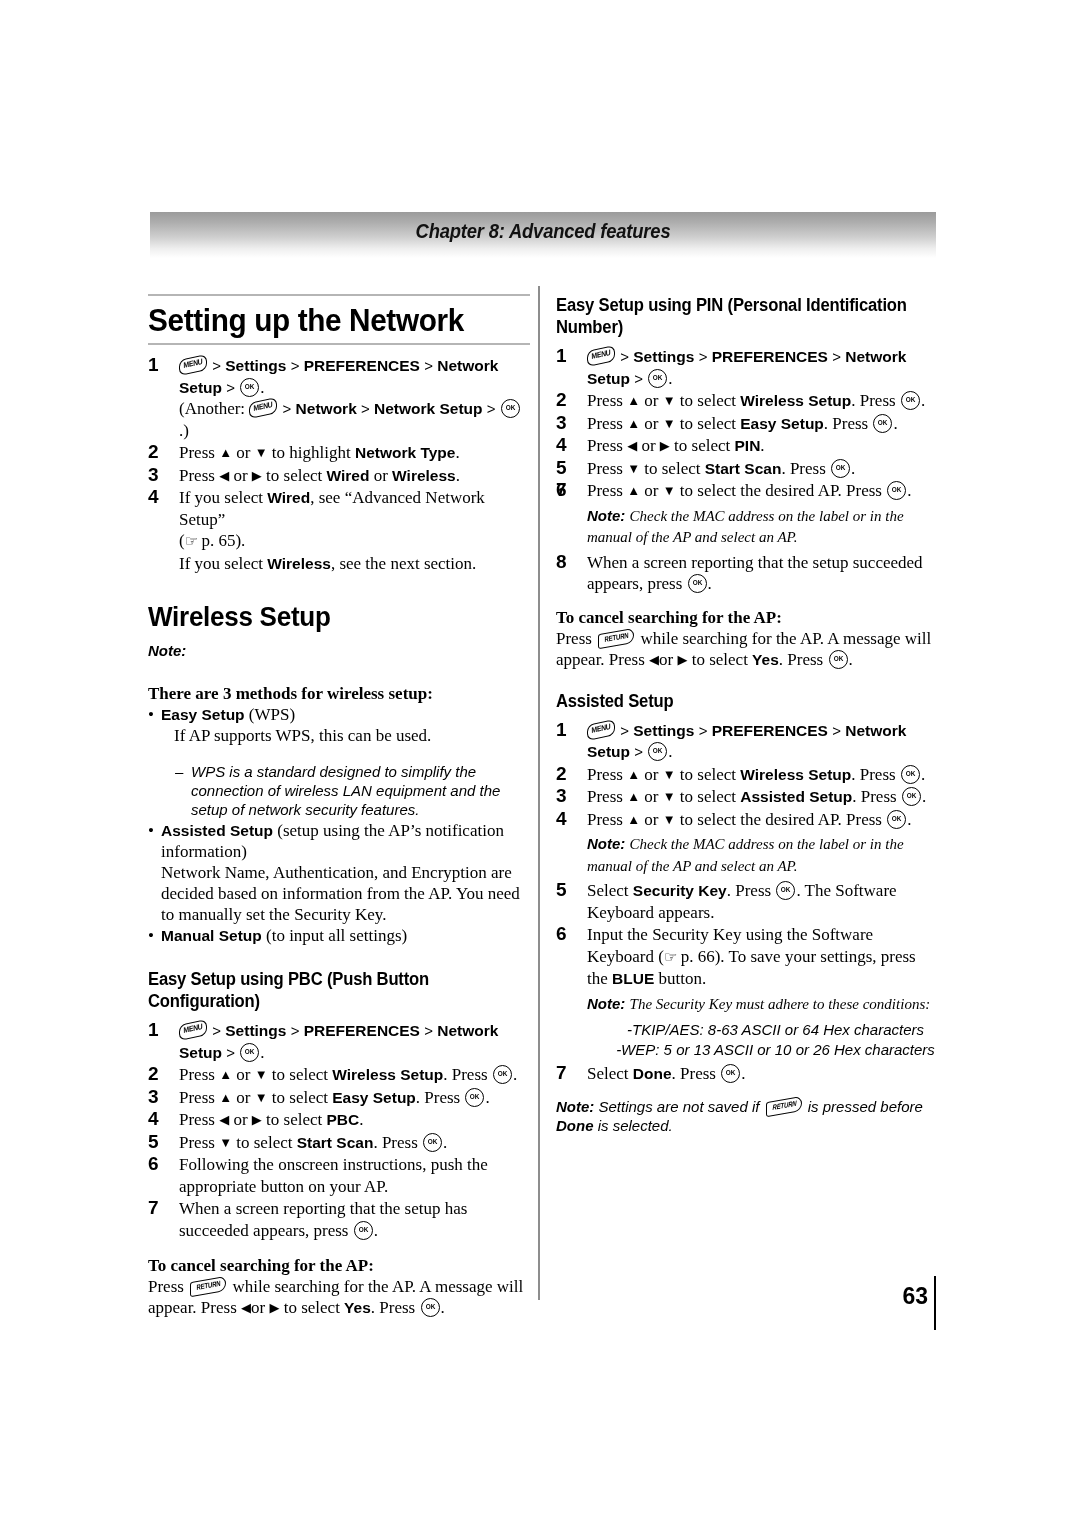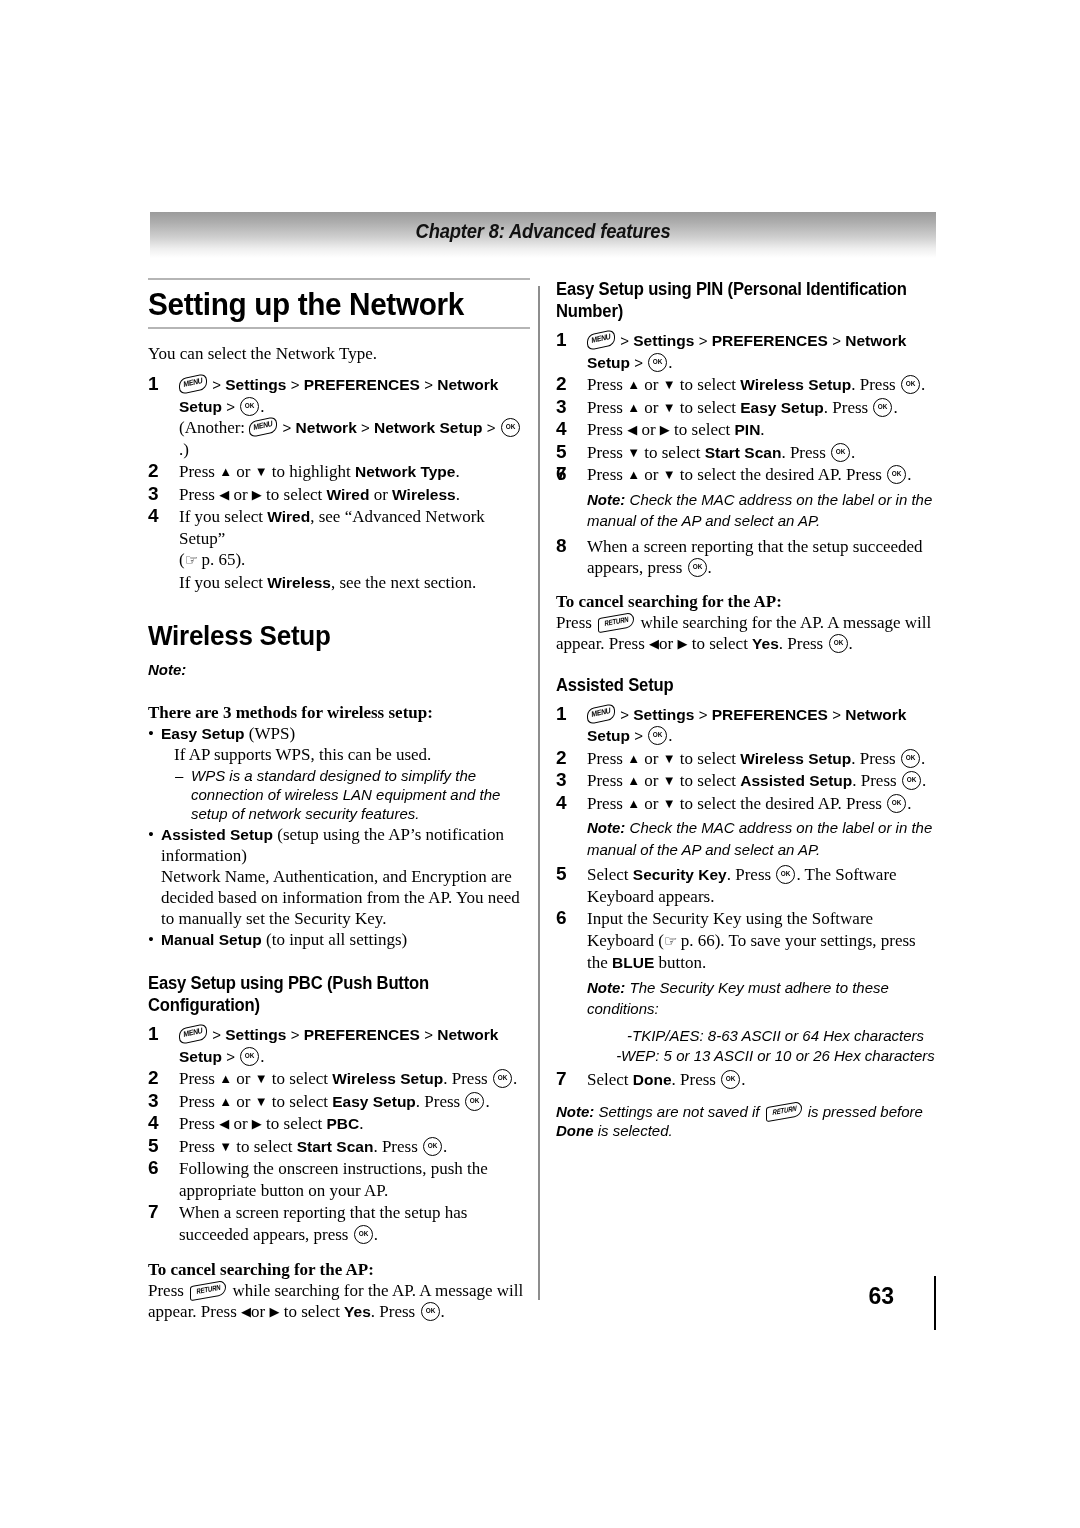--- a/index.html
+++ b/index.html
@@ -43,21 +43,21 @@
     font-style: italic;
     font-size: 20px;
     letter-spacing: -0.2px;
     transform: scaleX(0.92);
     color: #111;
   }
 
   
   .col {
     position: absolute;
-    top: 278px;
+    top: 294px;
   }
   #col-left  { left: 148px; width: 382px; }
   #col-right { left: 556px; width: 382px; }
 
   #col-divider {
     position: absolute;
     left: 538px;
     top: 286px;
     width: 2px;
     height: 1014px;
@@ -149,21 +149,21 @@
   }
 
   
   .note-head {
     font-family: "Liberation Sans", sans-serif;
     font-weight: bold;
     font-style: italic;
     font-size: 15px;
   }
   .note-body {
-    font-family: Liberation Sans, sans-serif;
+    font-family: Liberation Serif, serif;
     font-style: italic;
     font-size: 15px;
     line-height: 19px;
   }
   p.note-para {
     font-family: "Liberation Sans", sans-serif;
     font-style: italic;
     font-size: 15px;
     line-height: 19px;
     margin: 4px 0;
@@ -199,21 +199,21 @@
     font-size: 15px;
     line-height: 19px;
   }
   .dash-item {
     position: relative;
     padding-left: 30px;
     font-family: "Liberation Sans", sans-serif;
     font-style: italic;
     font-size: 15px;
     line-height: 19px;
-    margin-top: 1px;
+    margin-top: 16px;
   }
   .dash-item::before {
     content: "\2013";
     position: absolute;
     left: 14px;
     top: 0;
   }
   .indent1 { padding-left: 13px; }
   .cond-line {
     font-family: "Liberation Sans", sans-serif;
@@ -285,21 +285,21 @@
     letter-spacing: -0.2px;
     transform: scaleX(0.8);
   }
   .arrow { font-size: 13px; vertical-align: 1px; }
   .hand { font-size: 15px; letter-spacing: -1px; }
   .gt { font-family: "Liberation Sans", sans-serif; font-weight: normal; font-size: 15px; }
 
   
   #page-number {
     position: absolute;
-    left: 834px;
+    left: 868px;
     top: 1283px;
     width: 60px;
     text-align: right;
     font-family: "Liberation Sans Narrow", "Liberation Sans", sans-serif;
     font-weight: bold;
     font-size: 23px;
   }
   #footer-rule {
     position: absolute;
     left: 934px;
@@ -318,21 +318,20 @@
   <div id="chapter-title">Chapter 8: Advanced features</div>
 
   <div id="col-divider"></div>
 
   <div class="col" id="col-left">
 
     <div class="h1-rule-top"></div>
     <h1 class="doc-h1">Setting up the Network</h1>
     <div class="h1-rule-bottom"></div>
 
-    <p class="body" style="margin-top:14px;">You can select the Network Type.</p>
 
     <ol class="steps" style="margin-top:10px;">
       <li>
         <span class="num">1</span>
         <span class="key key-menu"><span>MENU</span></span>
         <span class="gt">&gt;</span>
         <span class="sans-b">Settings</span>
         <span class="gt">&gt;</span>
         <span class="sans-b">PREFERENCES</span>
         <span class="gt">&gt;</span>

